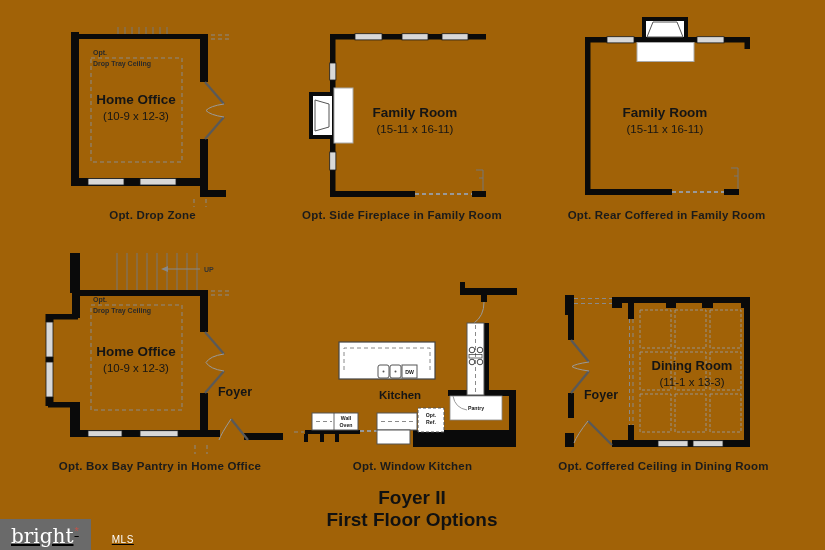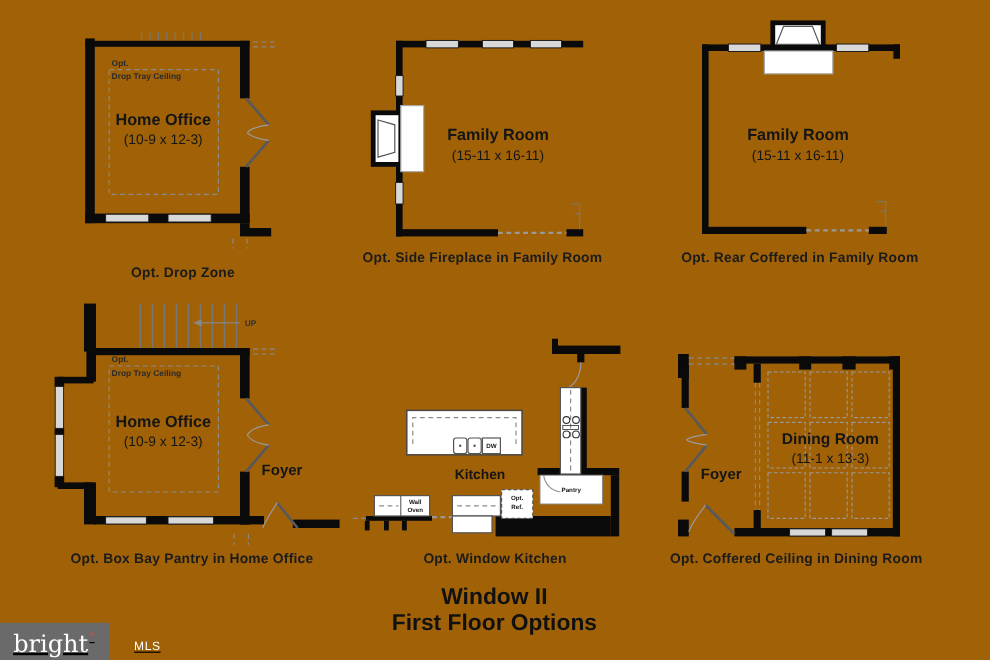--- a/index.html
+++ b/index.html
@@ -73,21 +73,21 @@
         <path class="arc" d="M189,86 Q175,88 171,92.5"></path>
         <path class="arc" d="M189,99 Q175,97 171,92.5"></path>
       </g>
       <rect class="dash" x="56" y="40" width="91" height="104"></rect>
       <text class="tiny-note" x="58" y="37">Opt.</text>
       <text class="tiny-note" x="58" y="48">Drop Tray Ceiling</text>
       <text class="room-name" x="101" y="86" text-anchor="middle">Home Office</text>
       <text class="room-dims" x="101" y="102" text-anchor="middle">(10-9 x 12-3)</text>
     </svg>
   </div>
-  <div class="caption" style="left:35px;top:222px;width:235px;">Opt. Drop Zone</div>
+  <div class="caption" style="left:35px;top:209px;width:235px;">Opt. Drop Zone</div>
 
   <div class="plan" style="left:300px;top:25px;width:220px;height:184px;">
     <svg width="220" height="184" viewBox="0 0 220 184">
       <g>
         <rect class="wall" x="30" y="9" width="156" height="5.5"></rect>
         <rect class="wall" x="30" y="9" width="5.5" height="163"></rect>
         <rect class="wall" x="30" y="166" width="85" height="6"></rect>
         <rect class="wall" x="172" y="166" width="14" height="6"></rect>
       </g>
       <g>
@@ -330,21 +330,21 @@
           <rect x="155" y="109" width="31" height="38"></rect>
       </g>
       <text class="room-name" style="font-size:13px" x="137" y="85" text-anchor="middle">Dining Room</text>
       <text class="room-dims" x="137" y="101" text-anchor="middle">(11-1 x 13-3)</text>
       <text class="foyer-label" x="46" y="114" text-anchor="middle">Foyer</text>
     </svg>
   </div>
   <div class="caption" style="left:546px;top:460px;width:235px;text-align:center;">Opt. Coffered Ceiling in Dining Room</div>
 
   <div id="title-block">
-    <div>Window II</div>
+    <div>Foyer II</div>
     <div>First Floor Options</div>
   </div>
 
   <div id="brand-logo">
     <span class="brand">bright</span>
     <span class="mark">*</span>
     <span class="mls">MLS</span>
   </div>
 
 </div>

